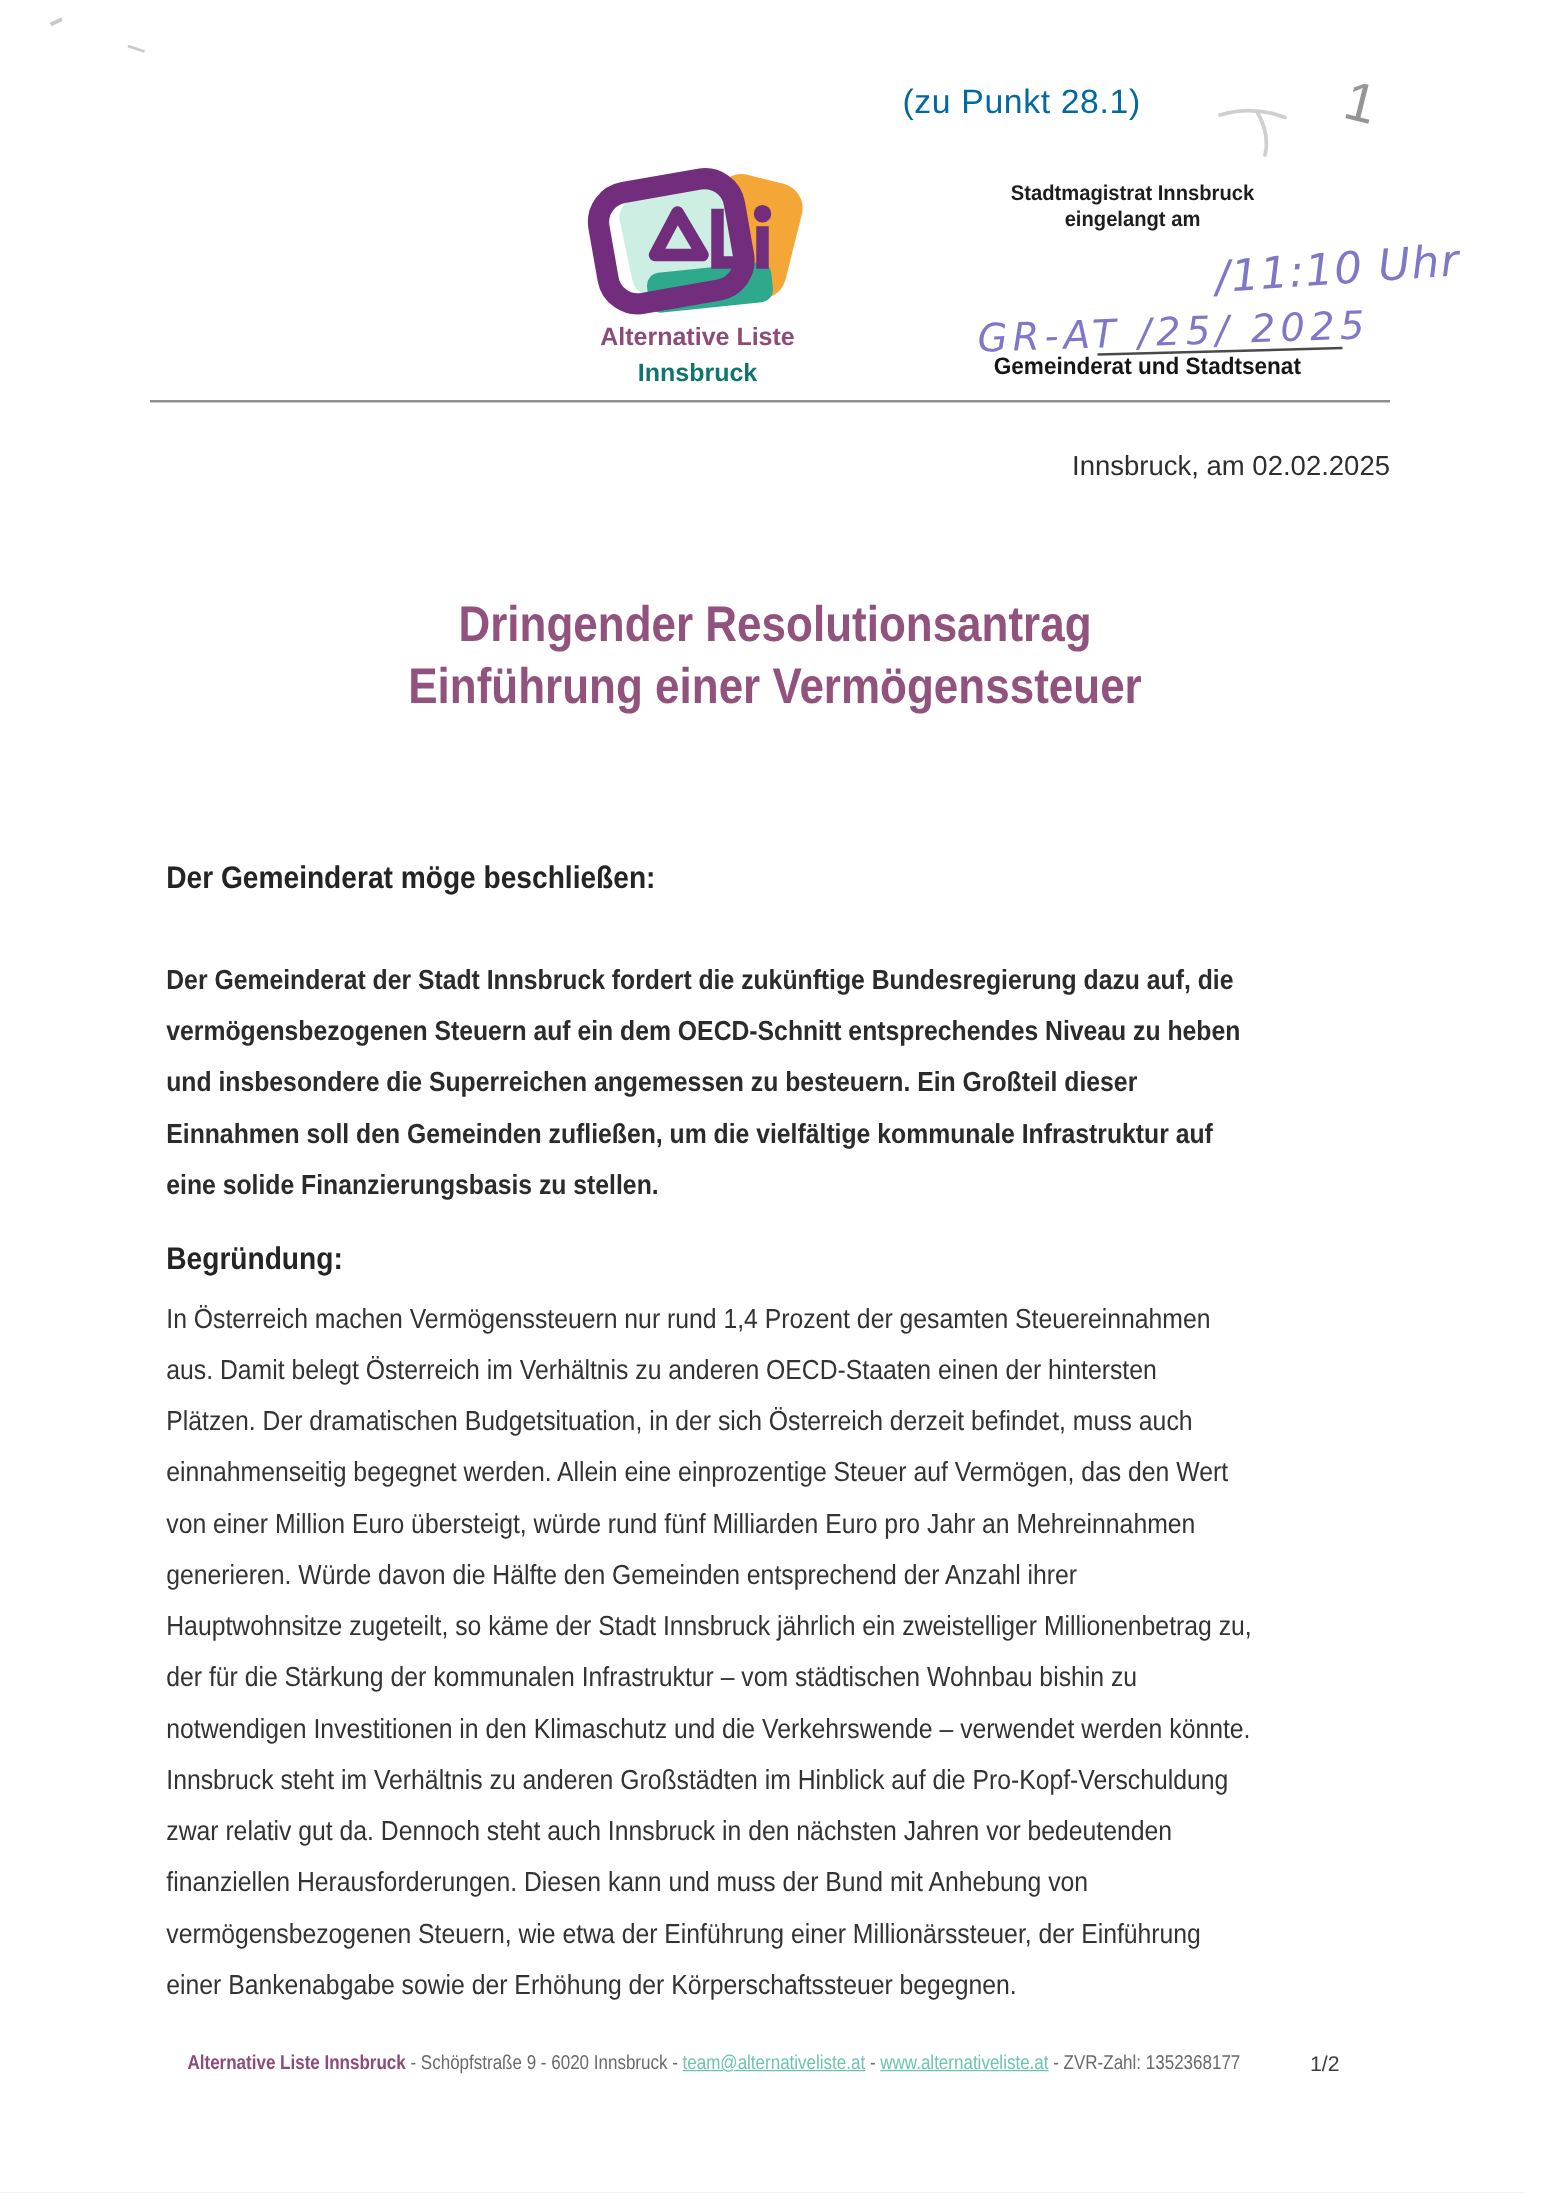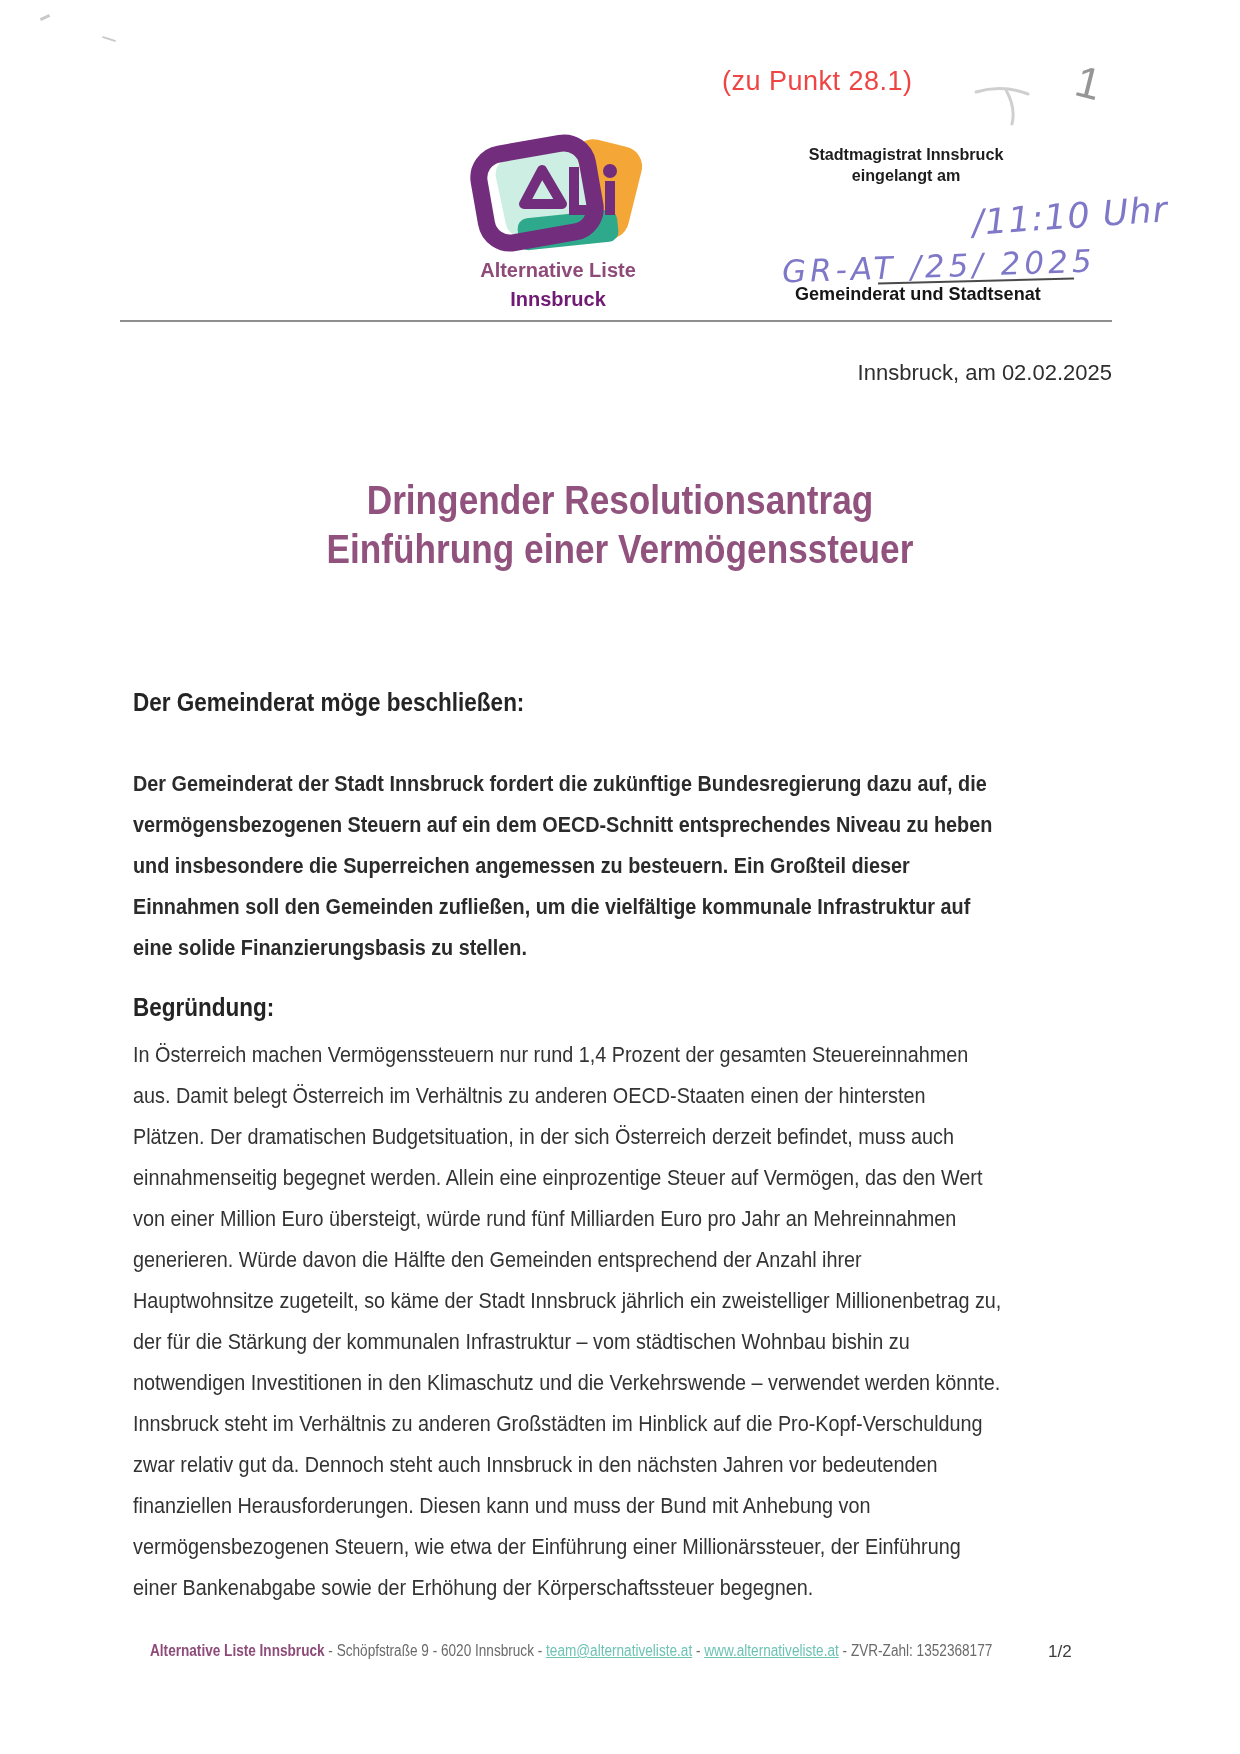--- a/index.html
+++ b/index.html
@@ -4,27 +4,27 @@
 <style>
   html,body{margin:0;padding:0;background:#e8e8e8;}
   .page{
     position:relative;width:1240px;height:1754px;background:#ffffff;
     font-family:"Liberation Sans",sans-serif;color:#2c2c2c;overflow:hidden;
     margin:0 auto;
   }
   .abs{position:absolute;}
   .narrow{transform:scaleX(0.90);transform-origin:0 0;}
   
-  .annotation{left:722px;top:66px;font-size:27px;color:#ef4444;letter-spacing:.5px;}
+  .annotation{left:722px;top:66px;font-size:27px;color:#0369a1;letter-spacing:.5px;}
   .pencil-one{left:1076px;top:58px;font-size:44px;color:#969696;transform:rotate(14deg);font-weight:300;}
   
   .logo-svg{left:468px;top:134px;}
   .logo-name{left:418px;top:256px;width:280px;text-align:center;font-weight:bold;font-size:20px;line-height:29px;}
   .logo-name .l1{color:#8e4a78;}
-  .logo-name .l2{color:#701a75;text-align:center;}
+  .logo-name .l2{color:#0f766e;text-align:center;}
   
   .stamp-office{left:746px;top:144px;width:320px;text-align:center;font-weight:bold;font-size:17px;line-height:21px;color:#1d1d1d;transform:scaleX(.95);transform-origin:50% 0;}
   .stamp-date{left:818px;top:208px;font-size:31px;font-weight:bold;letter-spacing:3px;color:#151515;font-family:"Liberation Sans",sans-serif;}
   .ink{color:#7f78c8;font-family:"DejaVu Sans",sans-serif;font-style:italic;}
   .stamp-time{left:972px;top:196px;font-size:35px;transform:rotate(-4deg);letter-spacing:1px;}
   .stamp-ref{left:782px;top:248px;font-size:31px;transform:rotate(-2deg);letter-spacing:4px;}
   .stamp-strike{left:878px;top:280px;width:196px;height:2px;background:#4a4a4a;transform:rotate(-1.5deg);}
   .stamp-dept{left:795px;top:283px;font-size:19px;font-weight:bold;color:#161616;transform:scaleX(.95);transform-origin:0 0;}
   
   .rule{left:120px;top:320px;width:992px;height:2px;background:#8f8f8f;}

